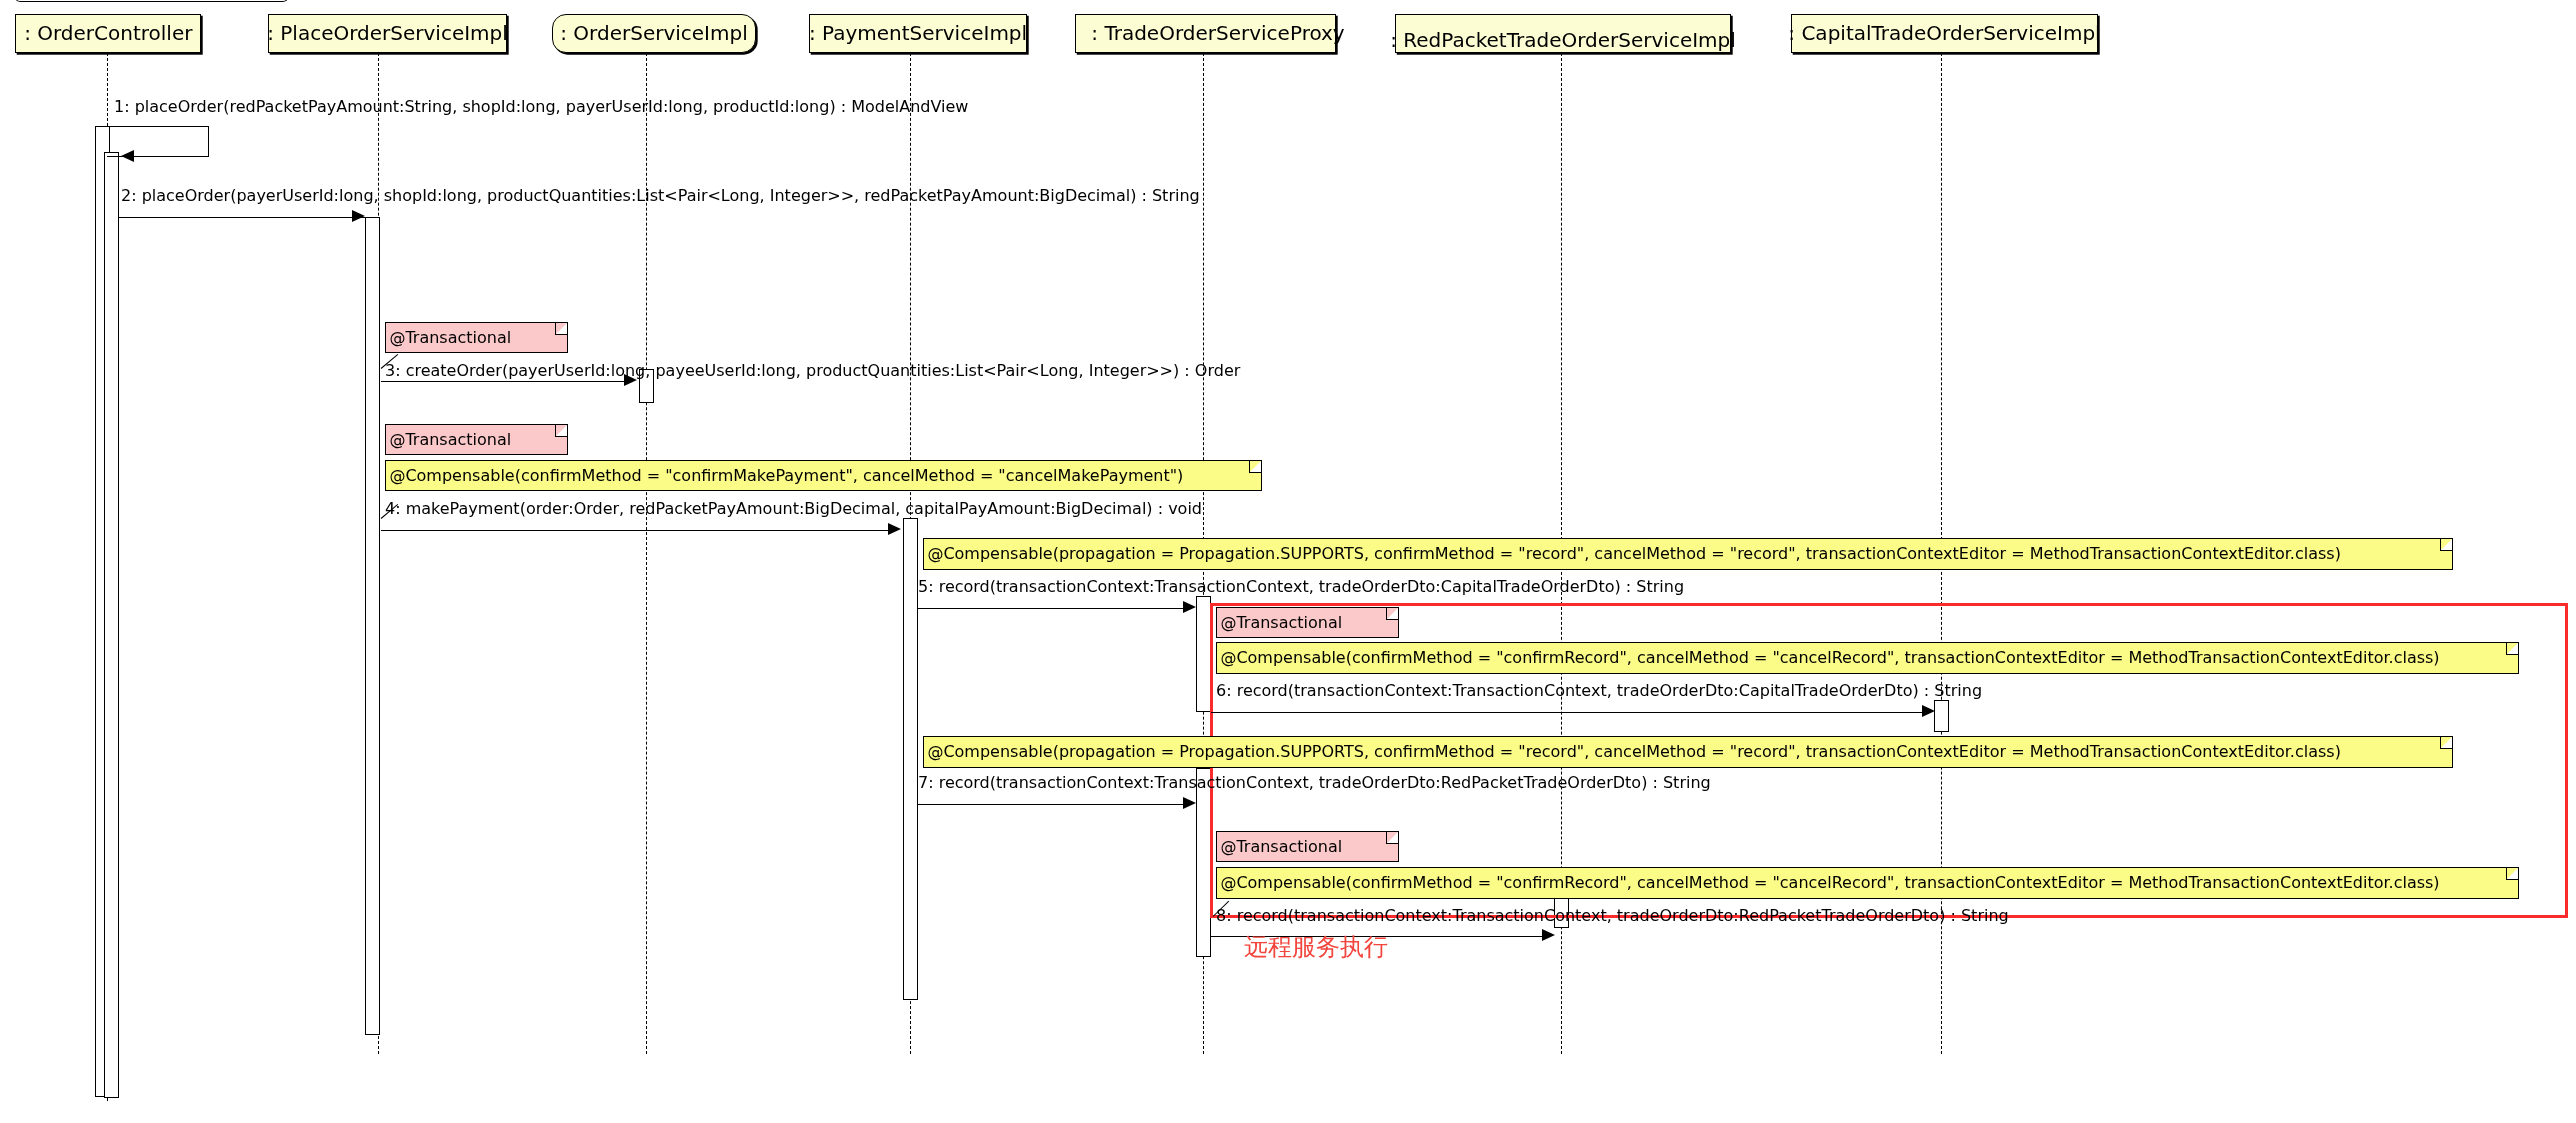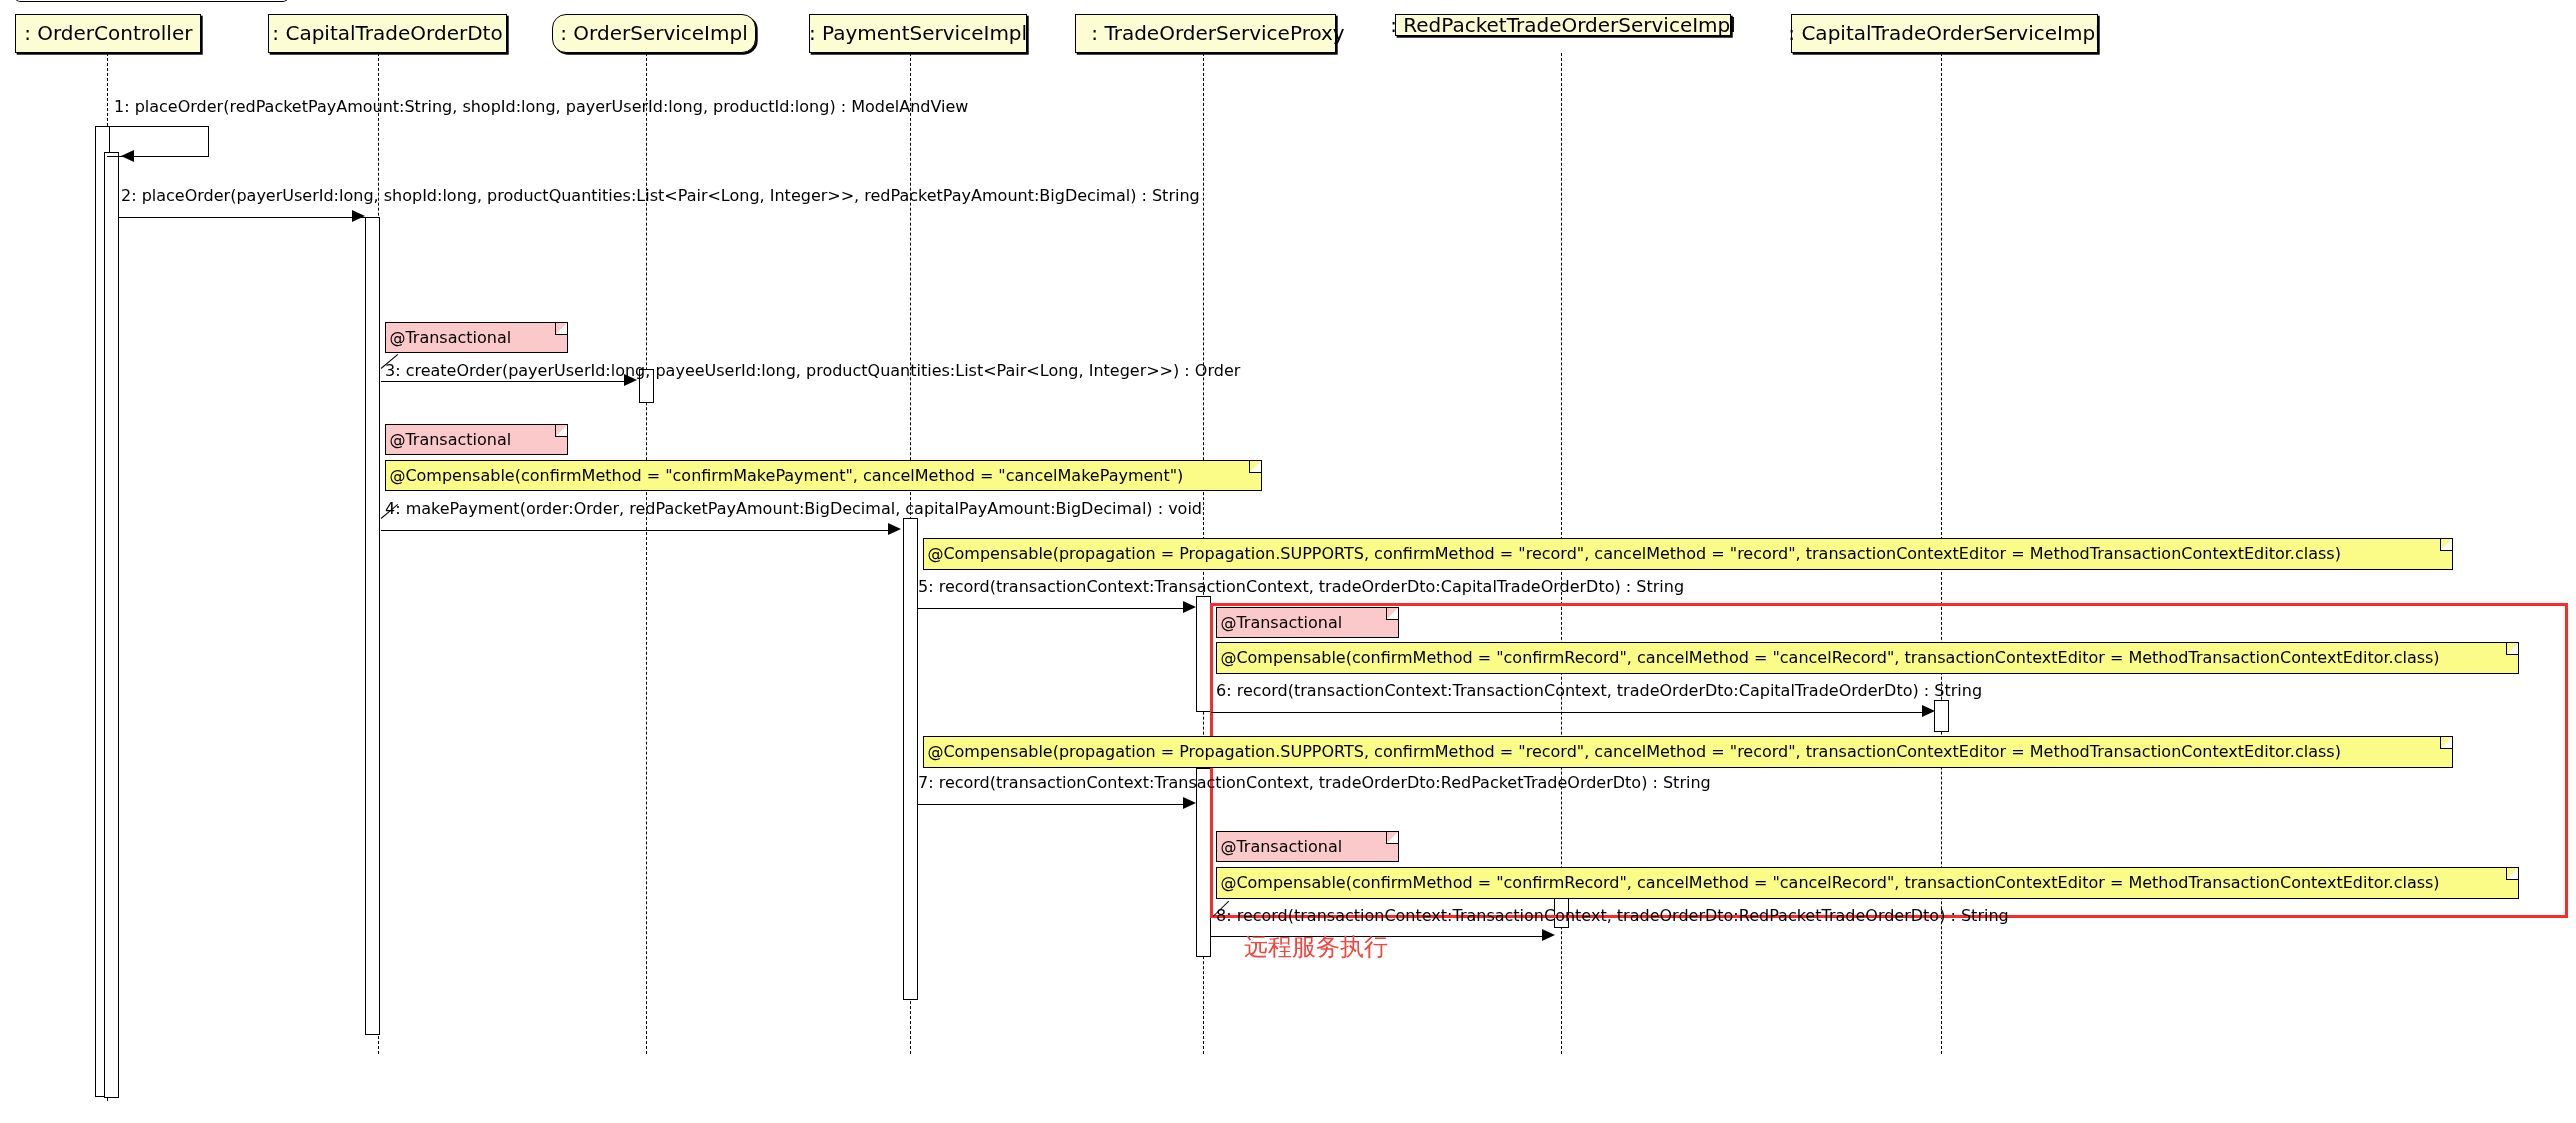--- a/index.html
+++ b/index.html
@@ -151,36 +151,36 @@
 
 <div id="canvas">
 
   <div class="stub" style="left:15.3px;top:-10.2px;width:273px;height:12px;"></div>
 
   <div class="participant" style="left:15.3px;top:13.6px;width:186px;height:39px;">
     <span class="pname">: OrderController</span>
   </div>
 
   <div class="participant" style="left:268px;top:13.6px;width:239px;height:39px;">
-    <span class="pname">: CapitalTradeOrderDto</span>
+    <span class="pname">: PlaceOrderServiceImpl</span>
   </div>
 
   <div class="participant" style="left:552px;top:13.6px;width:204px;height:39px;border-radius:14px;">
     <span class="pname">: OrderServiceImpl</span>
   </div>
 
   <div class="participant" style="left:809px;top:13.6px;width:218px;height:39px;">
     <span class="pname">: PaymentServiceImpl</span>
   </div>
 
   <div class="participant" style="left:1075px;top:13.6px;width:261px;height:39px;padding-left:25px;">
     <span class="pname">: TradeOrderServiceProxy</span>
   </div>
 
-  <div class="participant" style="left:1395px;top:13.6px;width:336px;height:22px;">
+  <div class="participant" style="left:1395px;top:13.6px;width:336px;height:39px;align-items:flex-end;">
     <span class="pname">: RedPacketTradeOrderServiceImpl</span>
   </div>
 
   <div class="participant" style="left:1791px;top:13.6px;width:307px;height:39px;">
     <span class="pname">: CapitalTradeOrderServiceImpl</span>
   </div>
 
   <div class="lifeline" style="left:107px;top:53px;height:1048px;"></div>
   <div class="lifeline" style="left:378px;top:53px;height:1001px;"></div>
   <div class="lifeline" style="left:646px;top:53px;height:1001px;"></div>

